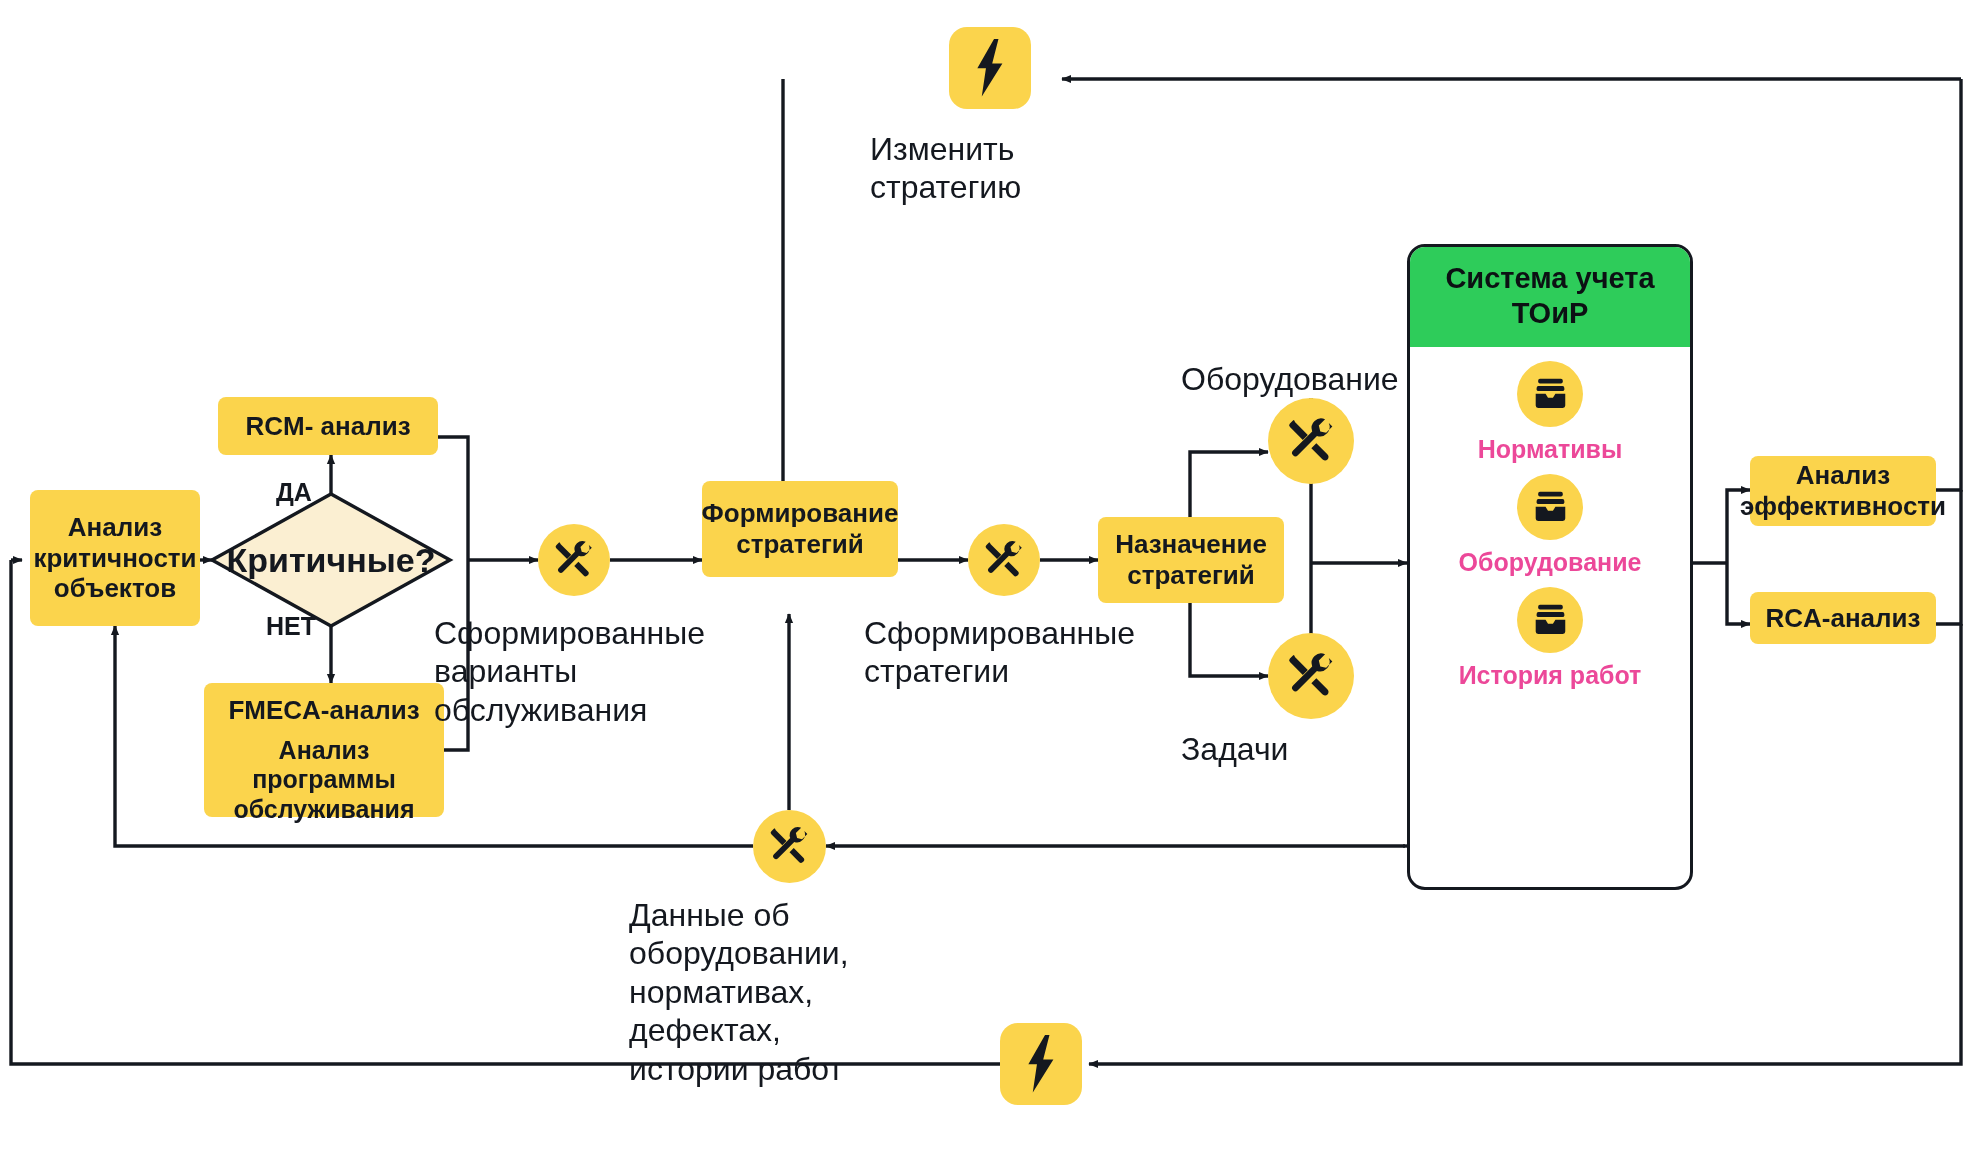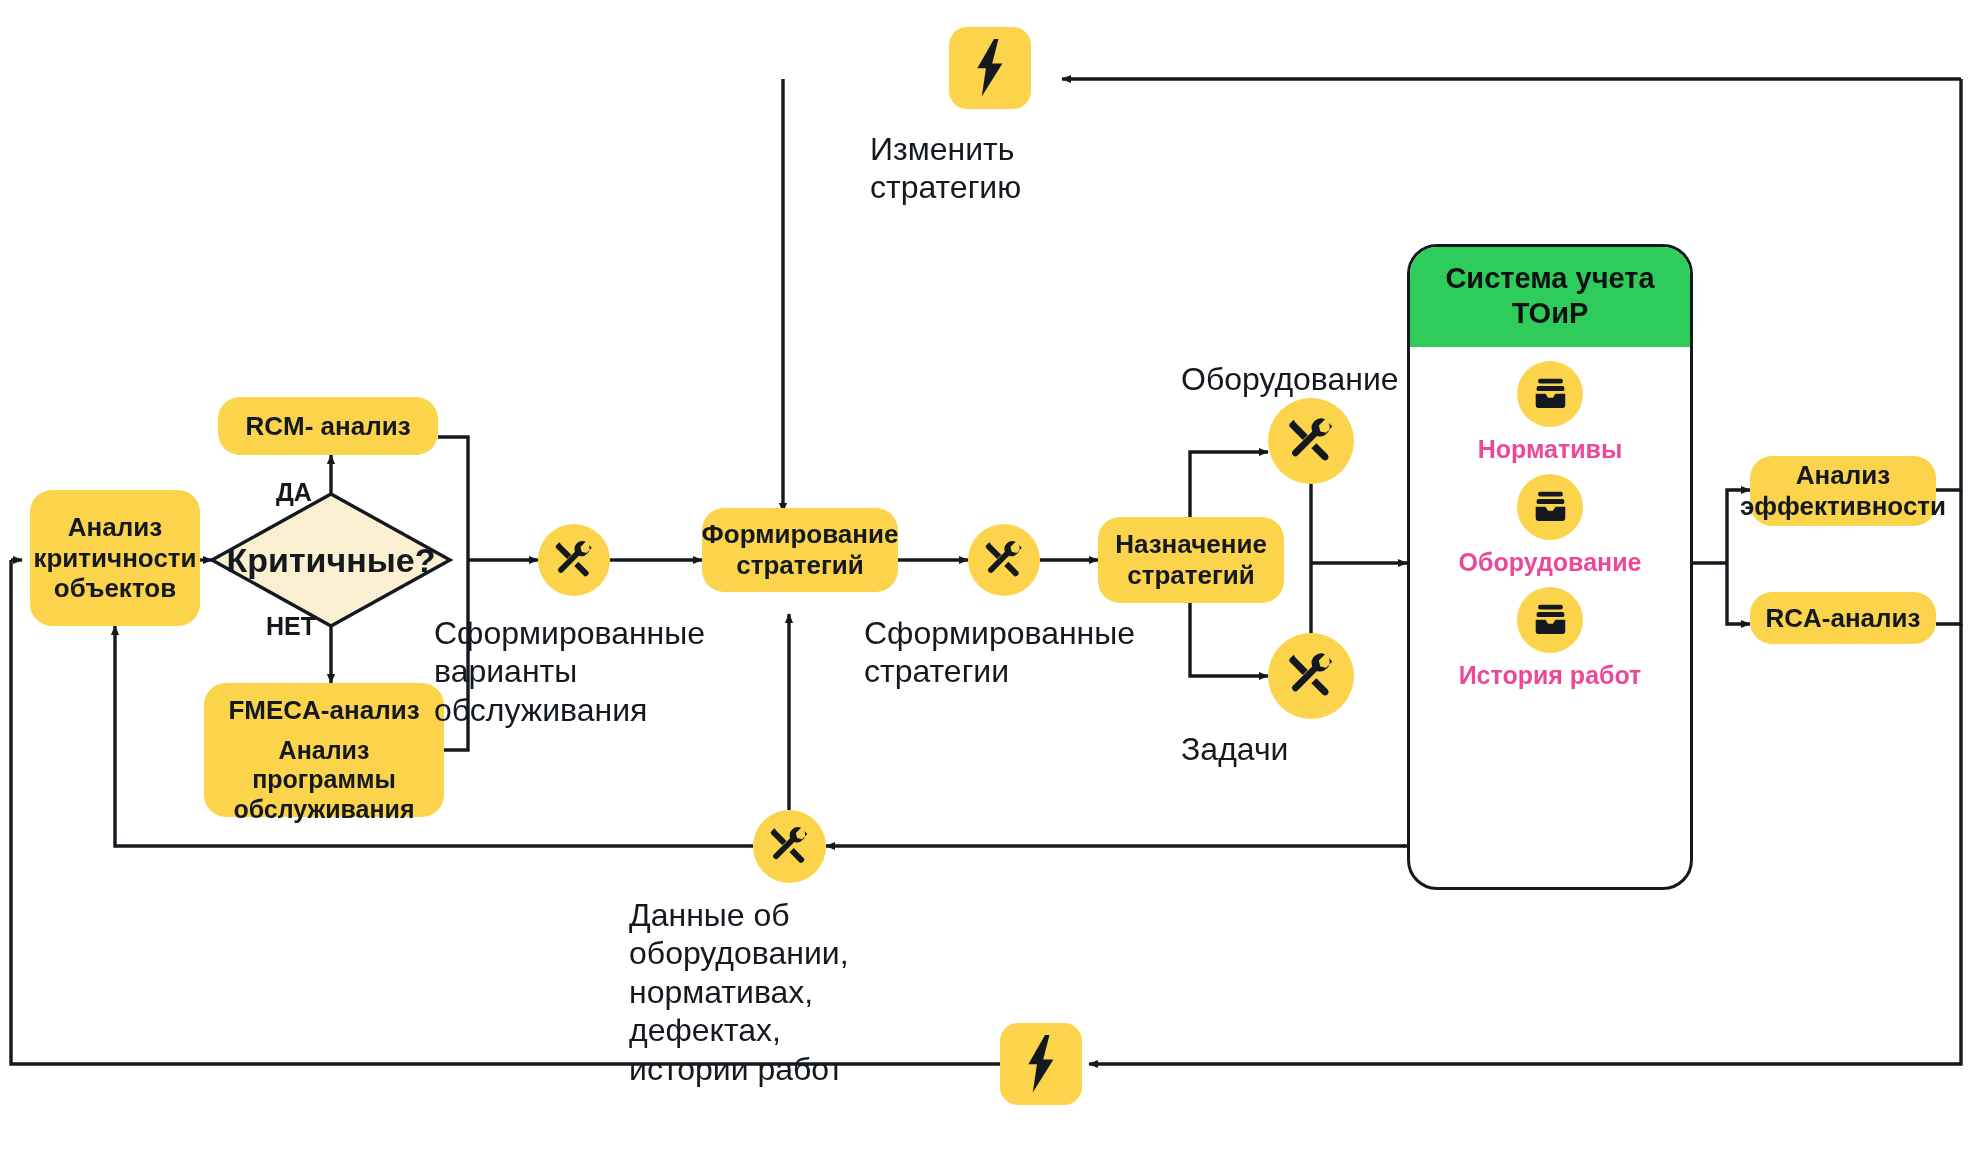--- a/index.html
+++ b/index.html
@@ -1,21 +1,21 @@
 <!DOCTYPE html>
 <html><head>
 <meta charset="utf-8">
 <style>
   html,body{margin:0;padding:0;background:#ffffff;}
   body{width:1981px;height:1157px;font-family:"Liberation Sans",sans-serif;overflow:hidden;}
   #stage{position:relative;width:1981px;height:1157px;background:#fff;}
   svg#wires{position:absolute;left:0;top:0;width:1981px;height:1157px;}
   .node{position:absolute;box-sizing:border-box;}
   .rbox{
-    background:#FBD44C;border-radius:22px;display:flex;align-items:center;
+    background:#FBD44C;border-radius:8px;display:flex;align-items:center;
     justify-content:center;text-align:center;color:#14181F;font-weight:700;
     font-size:26px;line-height:1.18;padding:6px 10px;
   }
   .rbox.multi{flex-direction:column;}
   .diamond-wrap{position:absolute;}
   .diamond-label{
     position:absolute;left:0;top:0;width:100%;height:100%;
     display:flex;align-items:center;justify-content:center;
     font-size:34px;font-weight:700;color:#14181F;text-align:center;
   }
@@ -26,21 +26,21 @@
     border-radius:18px;background:#FBD44C;display:flex;align-items:center;justify-content:center;
   }
   .caption{
     position:absolute;text-align:left;font-size:32px;font-weight:400;
     color:#14181F;line-height:1.2;white-space:pre-line;
   }
   .edgelabel{
     position:absolute;text-align:center;font-size:25px;font-weight:700;color:#14181F;
   }
   .panel{
-    position:absolute;background:#ffffff;border:3px solid #14181F;border-radius:30px;
+    position:absolute;background:#ffffff;border:3px solid #14181F;border-radius:18px;
     overflow:hidden;
   }
   .panel-head{
     background:#2ECC5A;color:#0C1013;font-weight:700;font-size:29px;text-align:center;
     line-height:1.2;padding:14px 8px 16px 8px;
   }
   .panel-body{display:flex;flex-direction:column;align-items:center;padding-top:14px;}
   .panel-item{display:flex;flex-direction:column;align-items:center;margin-bottom:10px;}
   .panel-item .circ{width:66px;height:66px;}
   .panel-item .pl{font-size:25px;font-weight:700;color:#ec4899;margin-top:8px;}
@@ -130,21 +130,21 @@
     <span>RCM- анализ</span>
   </div>
 
   <div class="node rbox multi" style="left:204px;top:683px;width:240px;height:134px;justify-content:flex-start;padding-top:12px;">
     <span style="margin-bottom:10px;">FMECA-анализ</span>
     <span style="white-space:pre-line;font-size:25px;">Анализ
 программы
 обслуживания</span>
   </div>
 
-  <div class="node rbox multi" style="left:702px;top:508px;width:196px;height:84px;">
+  <div class="node rbox multi" style="left:702px;top:481px;width:196px;height:96px;">
     <span style="white-space:pre-line;">Формирование
 стратегий</span>
   </div>
 
   <div class="node rbox multi" style="left:1098px;top:517px;width:186px;height:86px;">
     <span style="white-space:pre-line;">Назначение
 стратегий</span>
   </div>
 
   <div class="node rbox multi" style="left:1750px;top:456px;width:186px;height:70px;">

